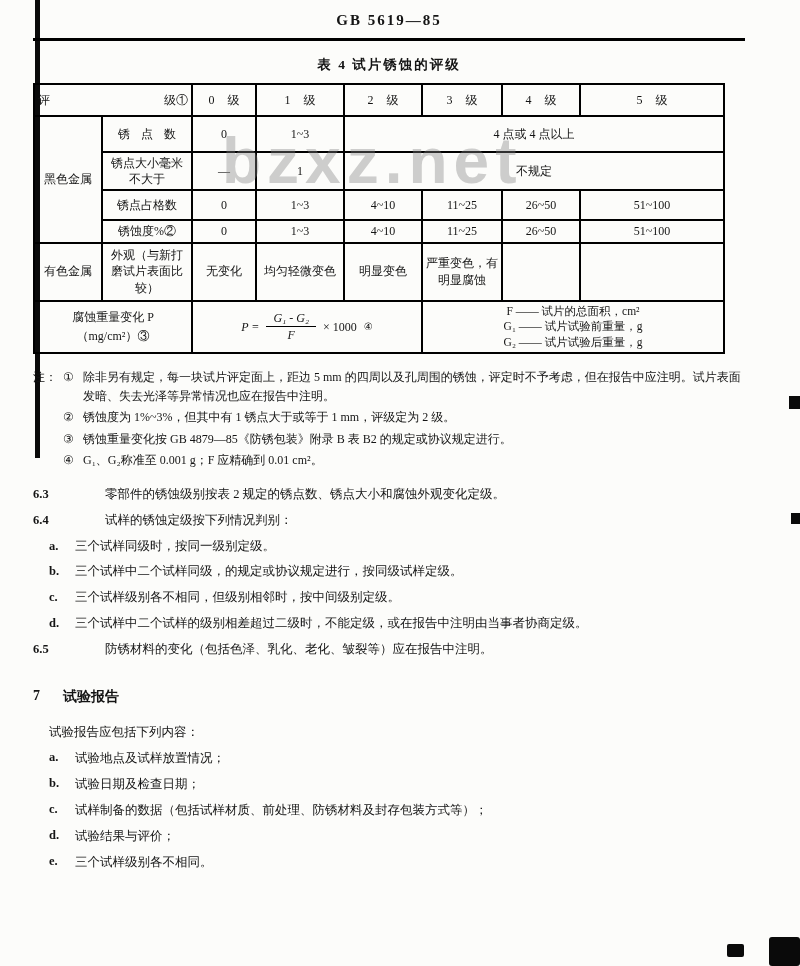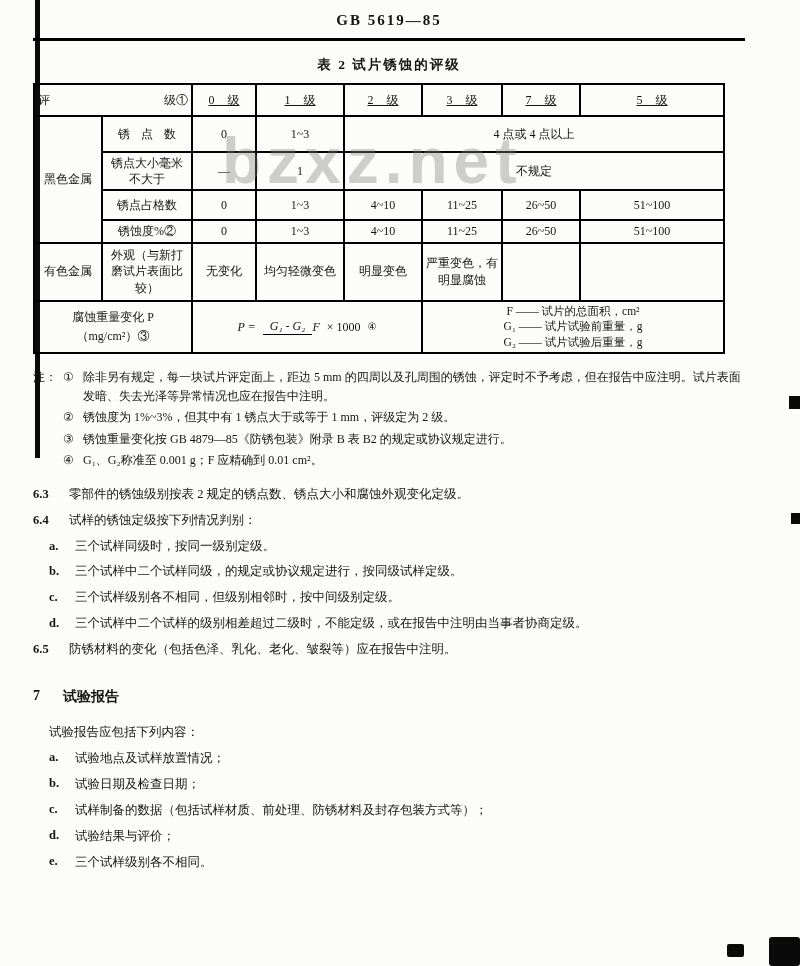--- a/index.html
+++ b/index.html
@@ -34,40 +34,40 @@
   table.rating td { border:2px solid #000; text-align:center; vertical-align:middle; padding:2px 3px; line-height:1.35; }
   tr.r-head { height:32px; }
   tr.r1 { height:36px; }
   tr.r2 { height:38px; }
   tr.r3 { height:30px; }
   tr.r4 { height:20px; }
   tr.r5 { height:58px; }
   tr.r6 { height:45px; }
   td.head-eval { padding:2px 10px; }
   .eval-wrap { display:flex; justify-content:space-between; align-items:center; }
-  .grade-cell { word-spacing:10px;text-decoration:underline; }
+  .grade-cell { word-spacing:10px; }
   .spaced { word-spacing:8px; }
   td.defs-cell { text-align:left; padding-left:10px; font-size:11.5px; line-height:1.55; }
   .formula { display:flex; align-items:center; justify-content:center; gap:7px; }
   .formula .math { font-style:italic; }
-  .frac { display:inline-flex; flex-direction:row; align-items:center; line-height:1.2; }
+  .frac { display:inline-flex; flex-direction:column; align-items:center; line-height:1.2; }
   .frac .num { border-bottom:1.5px solid #000; padding:0 7px 1px 7px; }
   .frac .den { padding-top:1px; }
   .f-ref { font-size:10px; vertical-align:super; }
   .wlabel { line-height:1.6; }
   
   .notes { margin-top:14px; font-size:12px; line-height:1.55; }
   .note-row { display:flex; margin-top:3px; }
   .note-prefix { width:30px; flex:none; }
   .note-indent { margin-left:30px; }
   .note-marker { width:20px; flex:none; }
   .note-text { flex:1; }
   
   .sections { margin-top:15px; font-size:12.5px; line-height:1.5; }
-  .section-line { display:flex; margin-top:7px; }
+  .section-line { display:flex; margin-top:7px;gap:36px; }
   .sec-num { width:36px; flex:none; font-weight:bold; }
   .sec-text { flex:1; }
   .item-line { display:flex; margin-top:7px; margin-left:16px; }
   .item-marker { width:26px; flex:none; font-weight:bold; }
   .item-text { flex:1; }
   
   .chapter { display:flex; margin-top:30px; font-size:14px; font-weight:bold; }
   .chapter .sec-num { width:30px; }
   .report-intro { margin-top:18px; margin-left:16px; font-size:12.5px; }
   .report-items { margin-top:4px; font-size:12.5px; }
@@ -84,21 +84,21 @@
   <div class="mark mark-b1"></div>
   <div class="mark mark-b2"></div>
 
   <div class="watermark">bzxz.net</div>
 
   <div class="content">
 
     <div class="doc-number">GB 5619—85</div>
     <div class="top-rule"></div>
 
-    <div class="table-title">表 2  试片锈蚀的评级</div>
+    <div class="table-title">表 4  试片锈蚀的评级</div>
 
     <table class="rating">
       <colgroup>
         <col style="width:68px">
           <col style="width:90px">
           <col style="width:64px">
           <col style="width:88px">
         <col style="width:78px">
           <col style="width:80px">
           <col style="width:78px">
@@ -109,21 +109,21 @@
         <td colspan="2" class="head-eval">
           <div class="eval-wrap">
             <span>评</span>
             <span>级①</span>
           </div>
         </td>
         <td class="grade-cell">0 级</td>
         <td class="grade-cell">1 级</td>
         <td class="grade-cell">2 级</td>
         <td class="grade-cell">3 级</td>
-        <td class="grade-cell">7 级</td>
+        <td class="grade-cell">4 级</td>
         <td class="grade-cell">5 级</td>
       </tr>
       <tr class="r1">
         <td rowspan="4">黑色金属</td>
         <td class="spaced">锈 点 数</td>
         <td>0</td>
         <td>1~3</td>
         <td colspan="4">4 点或 4 点以上</td>
       </tr>
       <tr class="r2">

